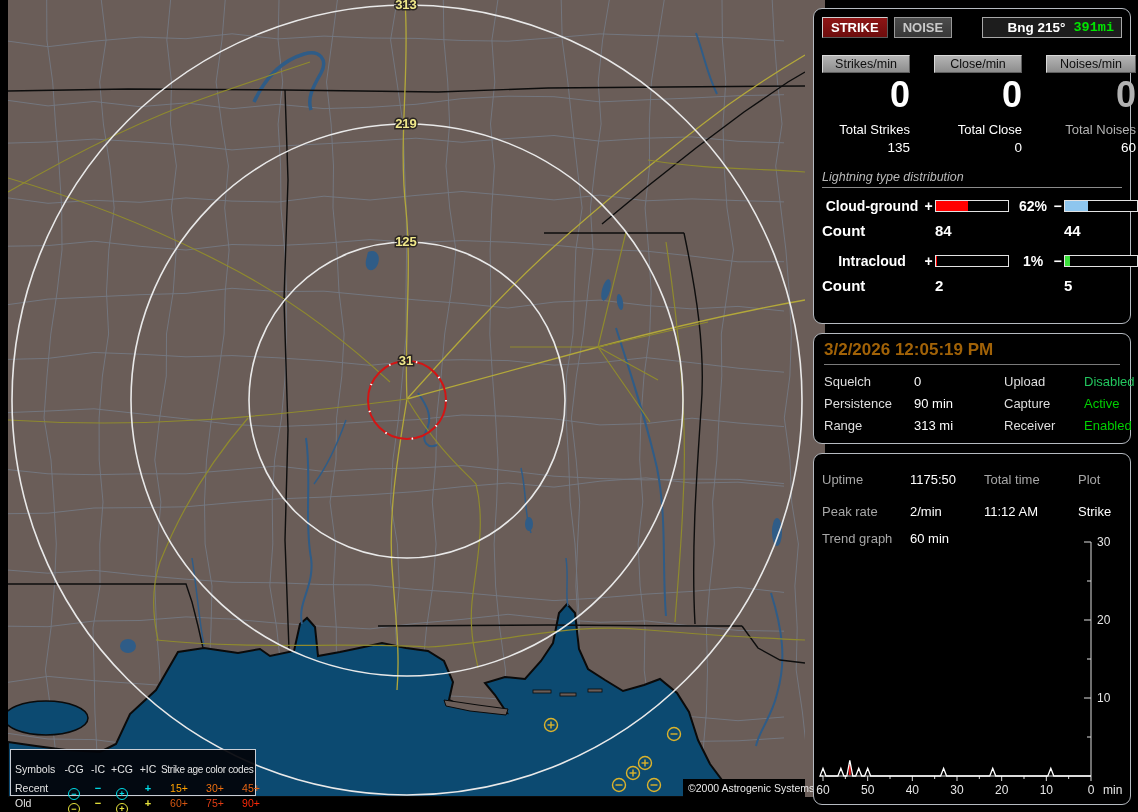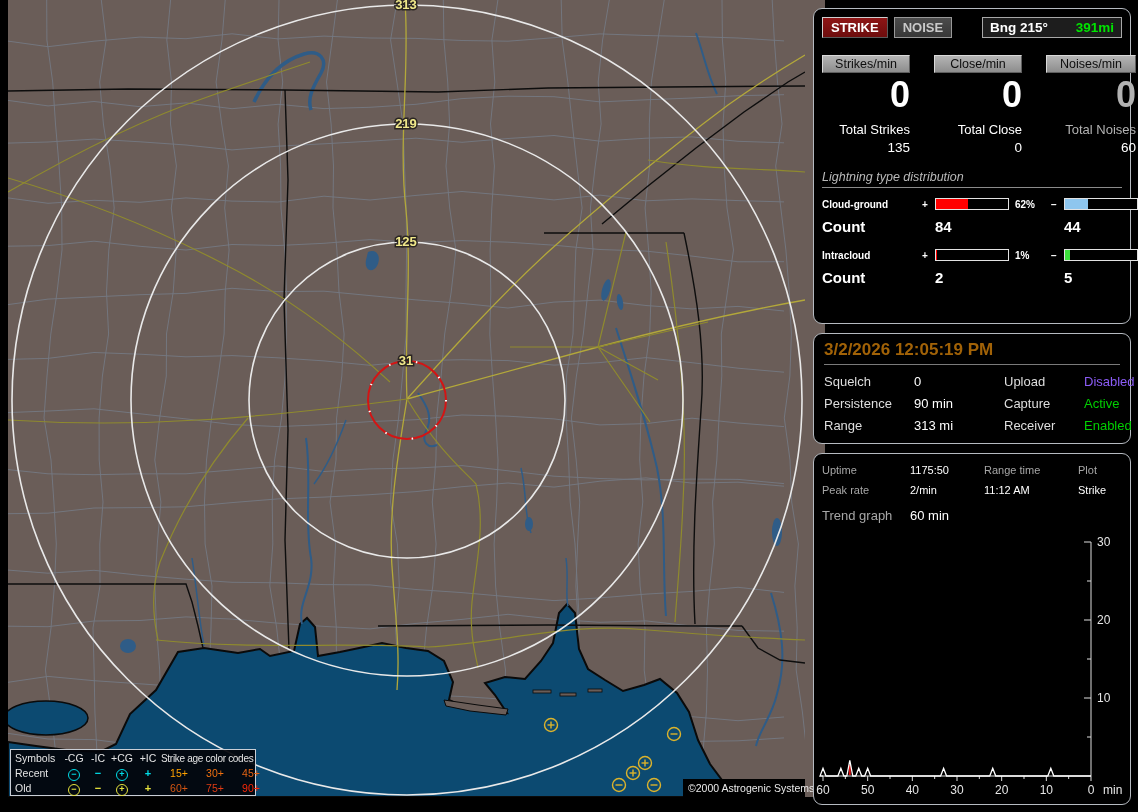--- a/index.html
+++ b/index.html
@@ -5,69 +5,69 @@
   html,body{margin:0;padding:0;background:#000;width:1138px;height:812px;overflow:hidden;
     font-family:"Liberation Sans",sans-serif;-webkit-font-smoothing:antialiased;}
   #stage{position:relative;width:1138px;height:812px;background:#000;}
 
   
   #map-wrap{position:absolute;left:8px;top:0;width:817px;height:797px;background:#6a5d58;}
   #map-svg{position:absolute;left:0;top:0;}
   #legend{position:absolute;left:2px;top:749px;width:246px;height:47px;background:rgba(3,4,10,0.93);
     border:1px solid #c9ced6;color:#e4e4e4;font-size:10.5px;line-height:15px;padding:1px 0 0 4px;box-sizing:border-box;}
   .lg-row{display:grid;grid-template-columns:46px 26px 22px 26px 26px 36px 36px 36px;align-items:center;height:15px;white-space:nowrap;}
-  .lg-row span{text-align:center;}
+  .lg-row span{text-align:center;margin-top:11px;}
   .lg-row .lab{text-align:left;}
   .lg-agehdr{grid-column:6 / span 3;text-align:left!important;font-size:10px;letter-spacing:-0.3px;}
   .sym{display:inline-flex;width:10px;height:10px;border-radius:50%;border:1px solid currentColor;
     align-items:center;justify-content:center;font-size:9px;line-height:9px;font-weight:bold;}
   .symbare{font-weight:bold;font-size:11px;}
   #copybar{position:absolute;left:675px;top:779px;width:122px;height:18px;background:#000;color:#eaeaea;
     font-size:10.5px;line-height:18px;padding-left:5px;box-sizing:border-box;white-space:nowrap;}
 
   
   .panel{position:absolute;left:813px;width:318px;background:#000;border:1px solid #b5bac0;border-radius:9px;box-sizing:border-box;color:#fff;}
   #panel1{top:8px;height:316px;padding:8px 8px;}
   #panel2{top:333px;height:111px;padding:6px 10px;}
   #panel3{top:453px;height:352px;padding:8px 8px;}
 
   .toprow{display:flex;align-items:center;gap:6px;}
   .btn{font-weight:bold;font-size:13px;padding:2px 8px;cursor:default;}
   #btn-strike{background:linear-gradient(#8e1515,#6d0d0d);color:#fff;border:1px solid #cfcfcf;border-right-color:#5a5a5a;border-bottom-color:#5a5a5a;}
   #btn-noise{background:linear-gradient(#4c4c4c,#373737);color:#c9c9c9;border:1px solid #989898;}
-  #bng-box{margin-left:auto;background:#1d1d1d;border:1px solid #a8a8a8;display:flex;gap:22px;
-    font-weight:bold;font-size:13.5px;padding:2px 7px;width:124px;justify-content:space-between;}
-  #bng-box .val{color:#00e400;}
+  #bng-box{margin-left:auto;background:#1d1d1d;border:1px solid #a8a8a8;display:flex;gap:8px;
+    font-weight:bold;font-size:13.5px;padding:2px 7px;width:124px;justify-content:flex-end;}
+  #bng-box .val{color:#00e400;font-family:Liberation Mono, monospace;}
 
   .counters{display:grid;grid-template-columns:88px 88px 90px;column-gap:24px;margin-top:17px;}
   .ccol{display:flex;flex-direction:column;align-items:flex-end;}
   .rate-btn{width:100%;box-sizing:border-box;text-align:center;font-size:12.5px;color:#0d0d0d;
     background:linear-gradient(#b4b4b4,#8d8d8d);border:1px solid #dadada;border-right-color:#5e5e5e;border-bottom-color:#5e5e5e;padding:1px 0;}
   .bigzero{font-size:36px;font-weight:bold;line-height:38px;margin-top:3px;}
   .dim-txt{color:#b2b2b2;}
   .total-label{font-size:13px;margin-top:8px;}
   .total-value{font-size:13.5px;margin-top:3px;}
 
   .dist-title{margin-top:15px;color:#b9b9b9;font-size:12.5px;border-bottom:1px solid #8b8b8b;padding-bottom:3px;font-style:italic;}
   .dist-row{display:grid;grid-template-columns:100px 13px 74px 42px 13px 74px auto;align-items:center;
-    font-size:10px;font-weight:bold;margin-top:10px;}
+    font-size:14px;font-weight:bold;margin-top:10px;text-align:center;}
   .dist-count{display:grid;grid-template-columns:100px 13px 74px 42px 13px 74px auto;font-size:15px;font-weight:bold;margin-top:8px;}
   .dist-count .cv1{grid-column:3;}
   .dist-count .cv2{grid-column:6;}
   .bar{height:10px;border:1px solid #e2e2e2;background:#000;}
   .bar .fill{height:100%;}
   .pct{padding-left:6px;}
 
   #datetime{color:#a16207;font-size:17px;font-weight:bold;border-bottom:1px solid #7a7a7a;padding-bottom:4px;}
   .status-grid{display:grid;grid-template-columns:90px 90px 80px auto;row-gap:7px;font-size:13px;margin-top:9px;}
   .status-grid .lab{color:#dedede;}
   .green{color:#00cf00;}
-  .gray{color:#8b5cf6;}
-
-  .stats-grid{display:grid;grid-template-columns:88px 74px 94px auto;row-gap:8px;font-size:11px;margin-top:2px;}
+  .gray{color:#22c55e;}
+
+  .stats-grid{display:grid;grid-template-columns:88px 74px 94px auto;row-gap:17px;font-size:13px;margin-top:10px;}
   .stats-grid .lab{color:#a7a7a7;}
   .trend-row{display:grid;grid-template-columns:88px auto;font-size:13px;margin-top:12px;}
   .trend-row .lab{color:#a7a7a7;}
   #trend-svg{position:absolute;left:0;top:78px;}
 </style>
 </head>
 <body>
 
 <div id="stage">
 
@@ -334,21 +334,21 @@
       <span>313 mi</span>
       <span class="lab">Receiver</span>
       <span class="green">Enabled</span>
     </div>
   </div>
 
   <div class="panel" id="panel3">
     <div class="stats-grid">
       <span class="lab">Uptime</span>
       <span>1175:50</span>
-      <span class="lab">Range time</span>
+      <span class="lab">Total time</span>
       <span class="lab">Plot</span>
 
       <span class="lab">Peak rate</span>
       <span>2/min</span>
       <span>11:12 AM</span>
       <span>Strike</span>
     </div>
     <div class="trend-row">
       <span class="lab">Trend graph</span>
       <span>60 min</span>

